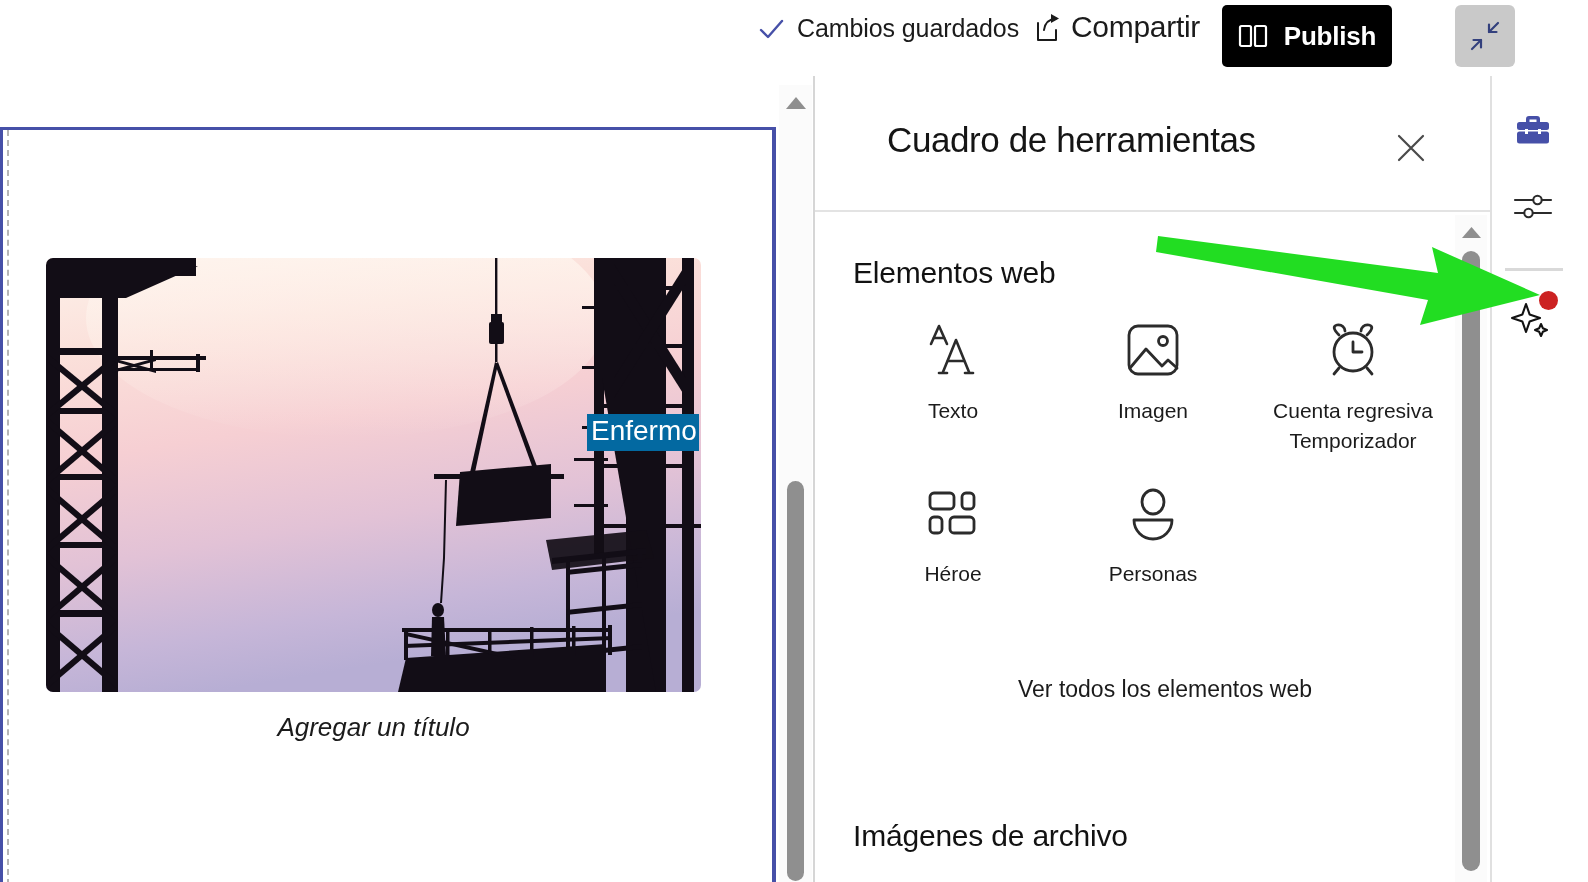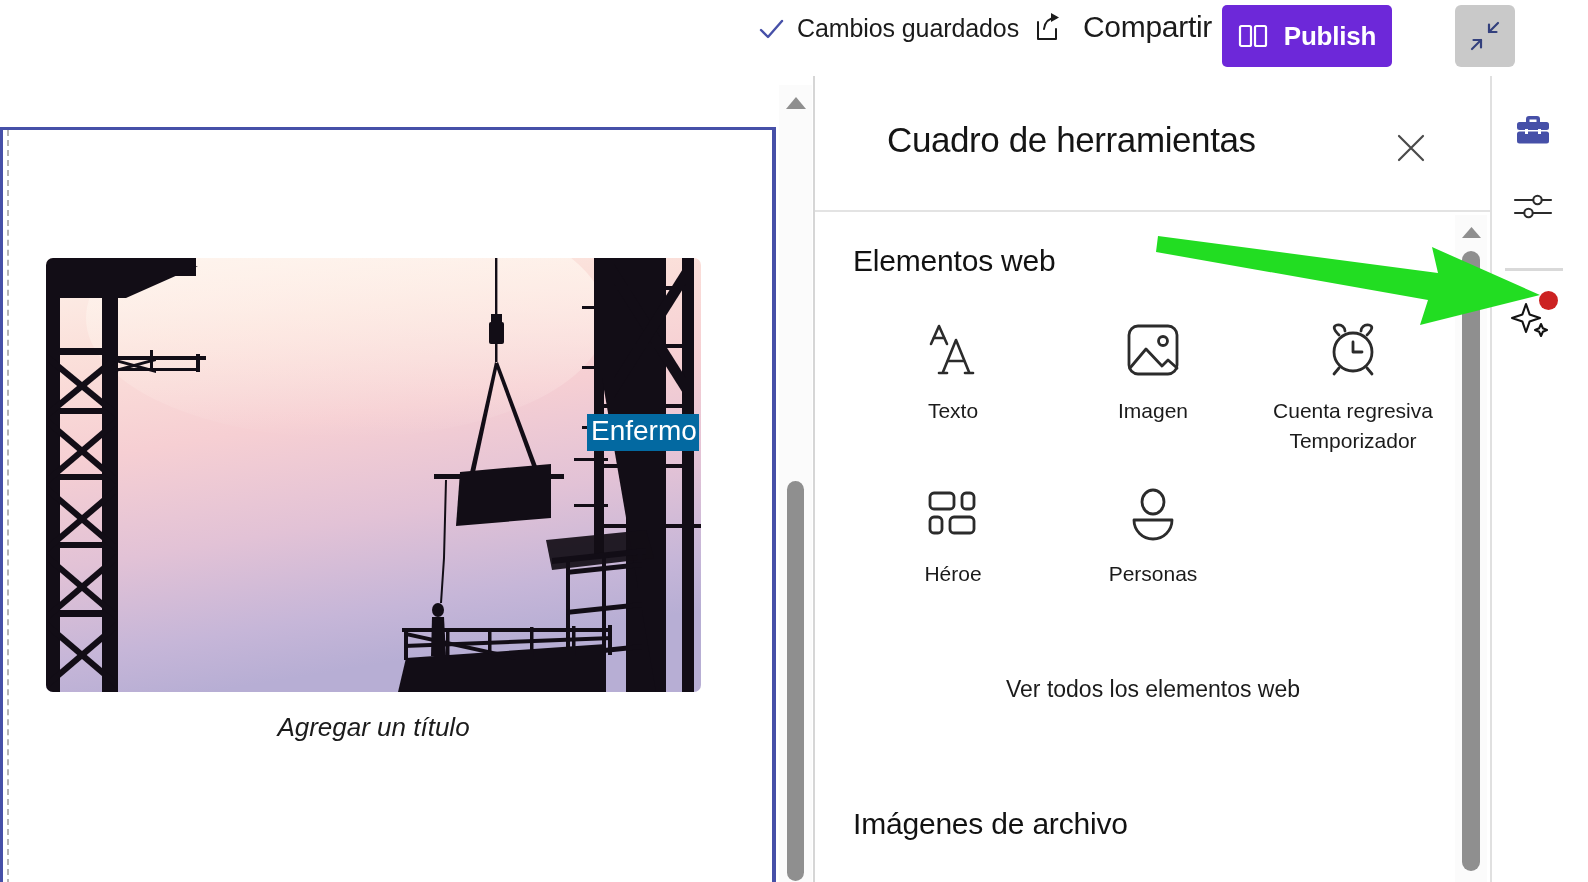--- a/index.html
+++ b/index.html
@@ -20,29 +20,29 @@
   .saved-group {
     position: absolute; left: 757px; top: 14px;
     display: flex; align-items: center; gap: 12px;
   }
   .check-icon { width: 28px; height: 28px; display:block; }
   .saved-text {
     font-size: 25px; color: #1b1b1b; letter-spacing: -0.1px; white-space: nowrap;
   }
   .share-group {
     position: absolute; left: 1031px; top: 10px;
-    display:flex; align-items:center; gap: 20px;
+    display:flex; align-items:flex-end; gap: 8px;
   }
   .share-icon { width: 32px; height: 32px; display:block; }
   .share-text { font-size: 30px; color: #1b1b1b; white-space: nowrap; letter-spacing:-0.3px;}
 
   .publish-btn {
     position: absolute; left: 1222px; top: 5px;
     width: 170px; height: 62px;
-    background: #6d28d9; border: none; border-radius: 5px;
+    background: #000000; border: none; border-radius: 5px;
     display: flex; align-items: center; justify-content: center; gap: 16px;
     cursor: pointer; padding: 16px;
   }
   .publish-icon { width: 30px; height: 26px; display:block; }
   .publish-label {
     color: #ffffff; font-size: 26px; font-weight: bold; letter-spacing: -0.2px;
   }
 
   .collapse-btn {
     position: absolute; left: 1455px; top: 5px;
@@ -119,21 +119,21 @@
     position: absolute; left: 578px; top: 54px;
     width: 36px; height: 36px; cursor:pointer; background:none;border:none;padding:0;
   }
   .panel-close svg { display:block; width:100%; height:100%; }
 
   .panel-body {
     position: absolute; left: 0; top: 136px; width: 691px; height: 668px;
     overflow: hidden;
   }
   .section-title {
-    position: absolute; font-size: 30px; color: #121212; letter-spacing:-0.2px;
+    position: absolute; font-size: 30px; color: #121212; letter-spacing:-0.2px;margin-top:12px;
   }
   #sec-web { left: 38px; top: 32px; }
   #sec-stock { left: 38px; top: 595px; }
 
   .elements-grid {
     position: absolute; left: 38px; top: 100px;
     width: 600px;
     display: grid;
     grid-template-columns: repeat(3, 1fr);
     row-gap: 12px;
@@ -141,21 +141,21 @@
   .el-cell {
     display:flex; flex-direction: column; align-items:center;
     cursor: pointer; padding: 6px 0;
   }
   .el-icon { width: 64px; height: 64px; display:block; margin-bottom: 14px; }
   .el-label {
     font-size: 21px; color: #1b1b1b; text-align:center; line-height: 1.45;
     max-width: 180px;
   }
   .see-all {
-    position: absolute; left: 38px; top: 464px; width: 600px;
+    position: absolute; left: 50px; top: 464px; width: 600px;
     text-align: center; font-size: 23px; color: #1b1b1b; cursor: pointer;
   }
 
   
   .panel-scroll {
     position: absolute; left: 1455px; top: 215px;
     width: 32px; height: 667px; background: #fbfbfb;
   }
   .ps-arrow { position: absolute; left: 6px; top: 11px; width: 21px; height: 13px; }
   .ps-thumb {

